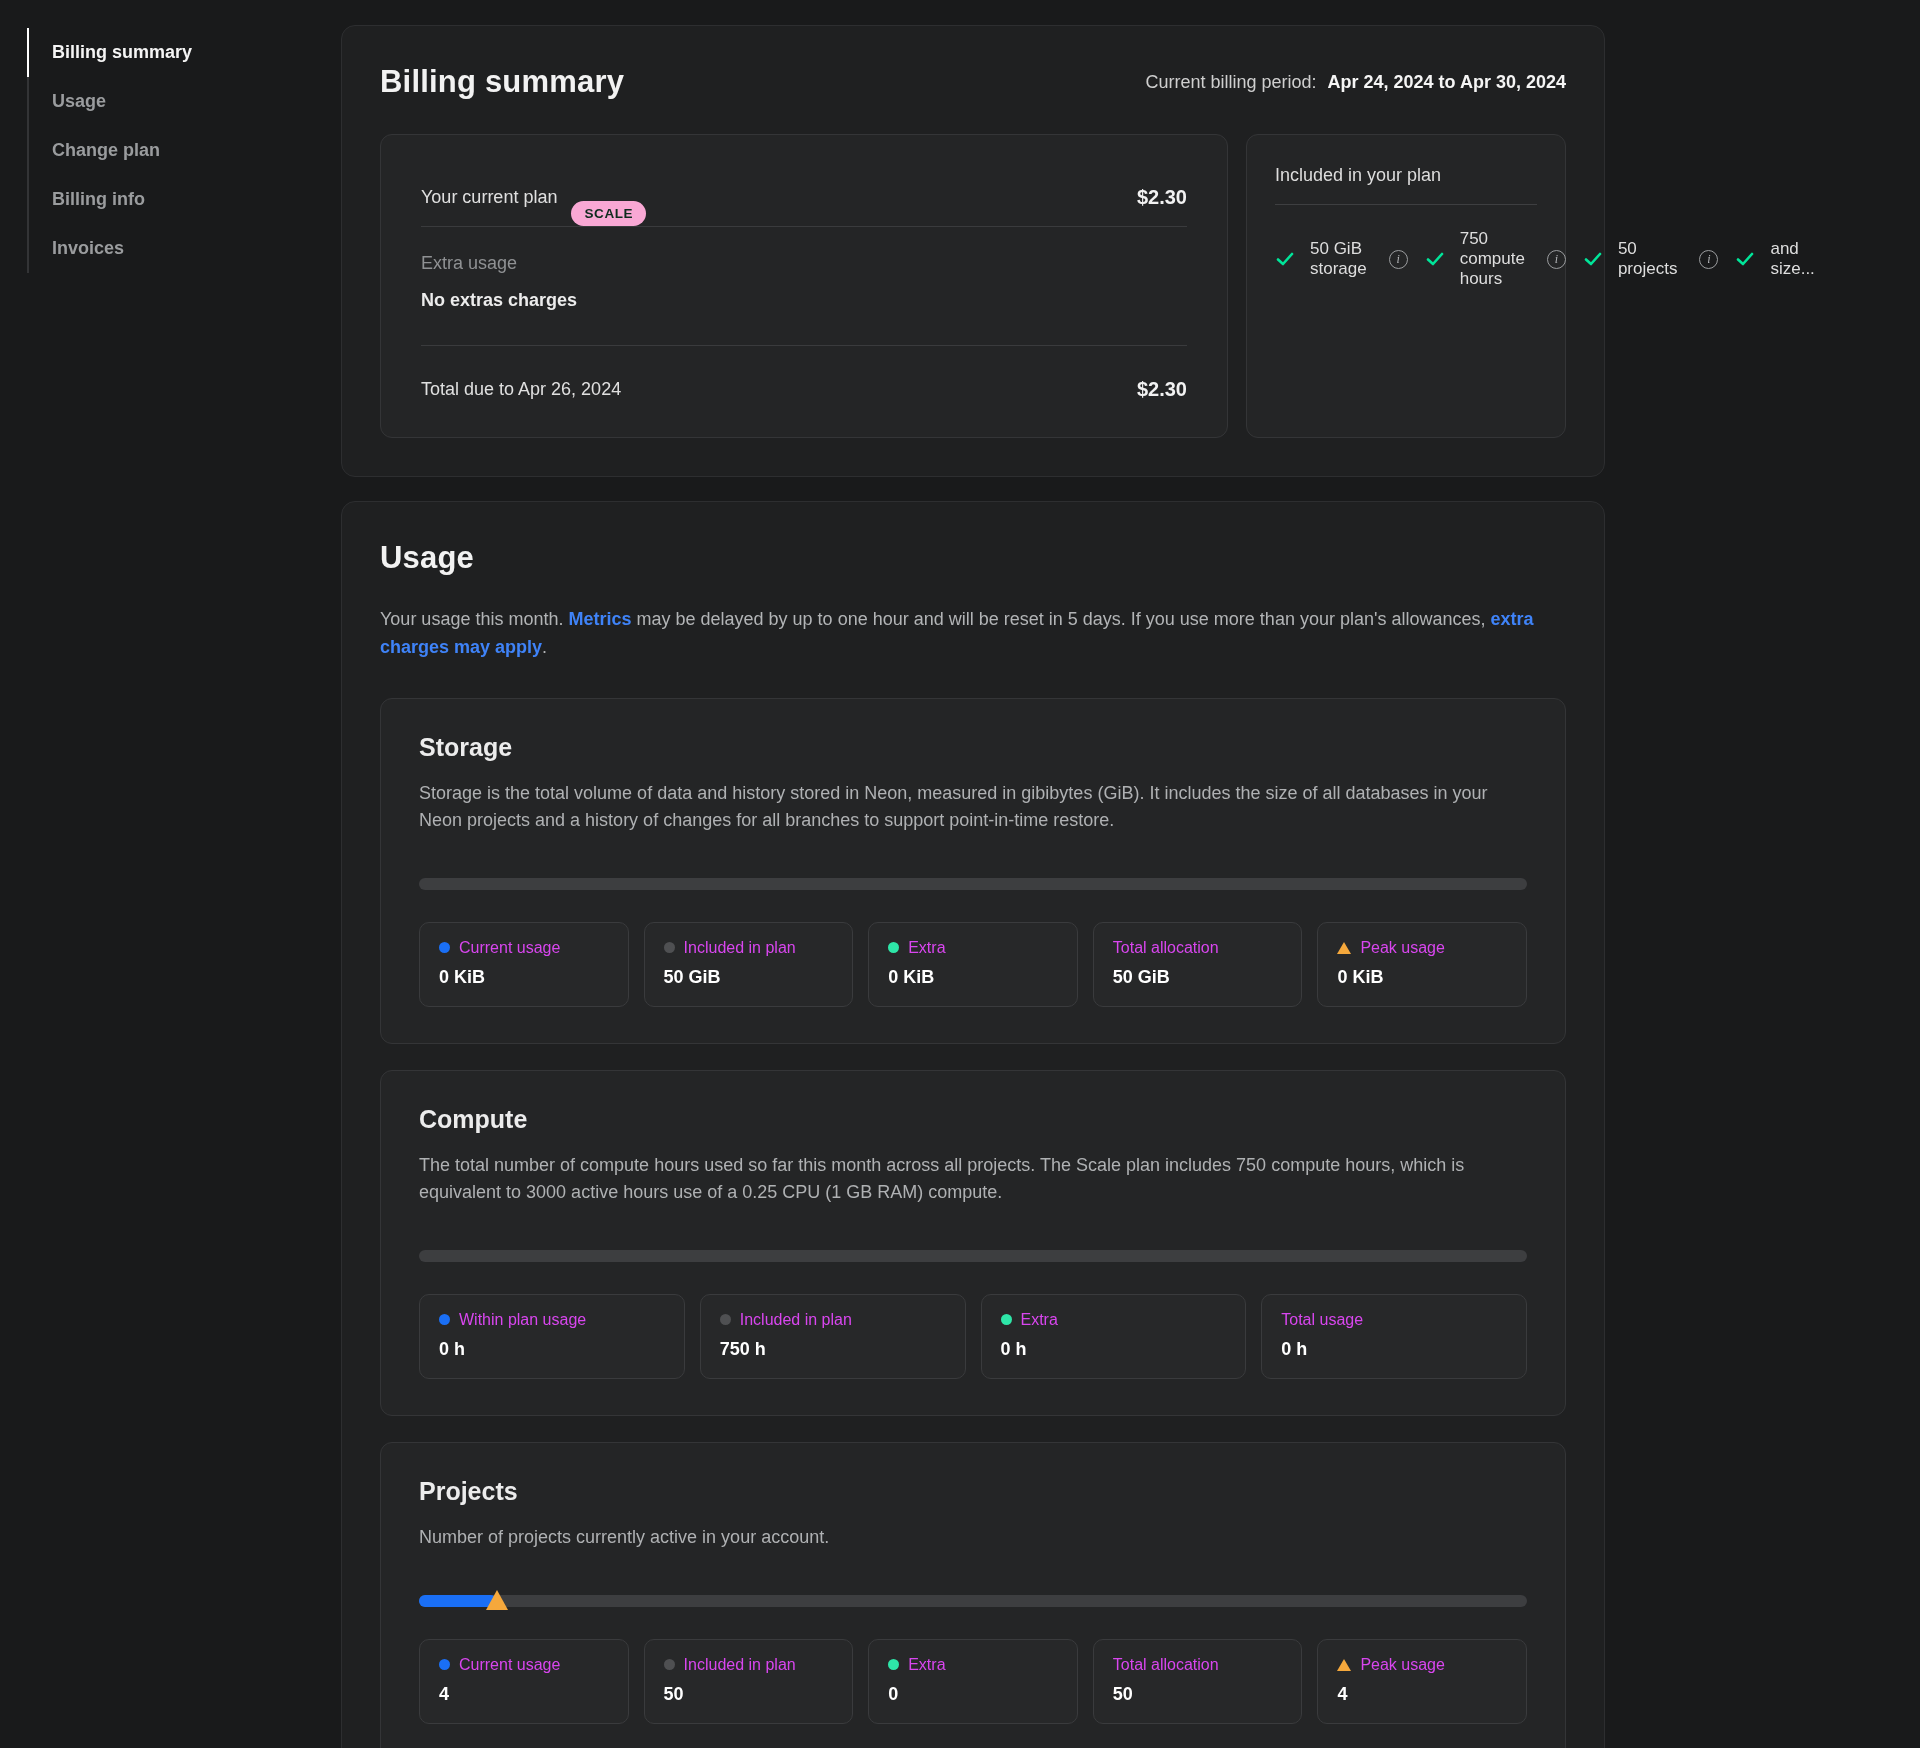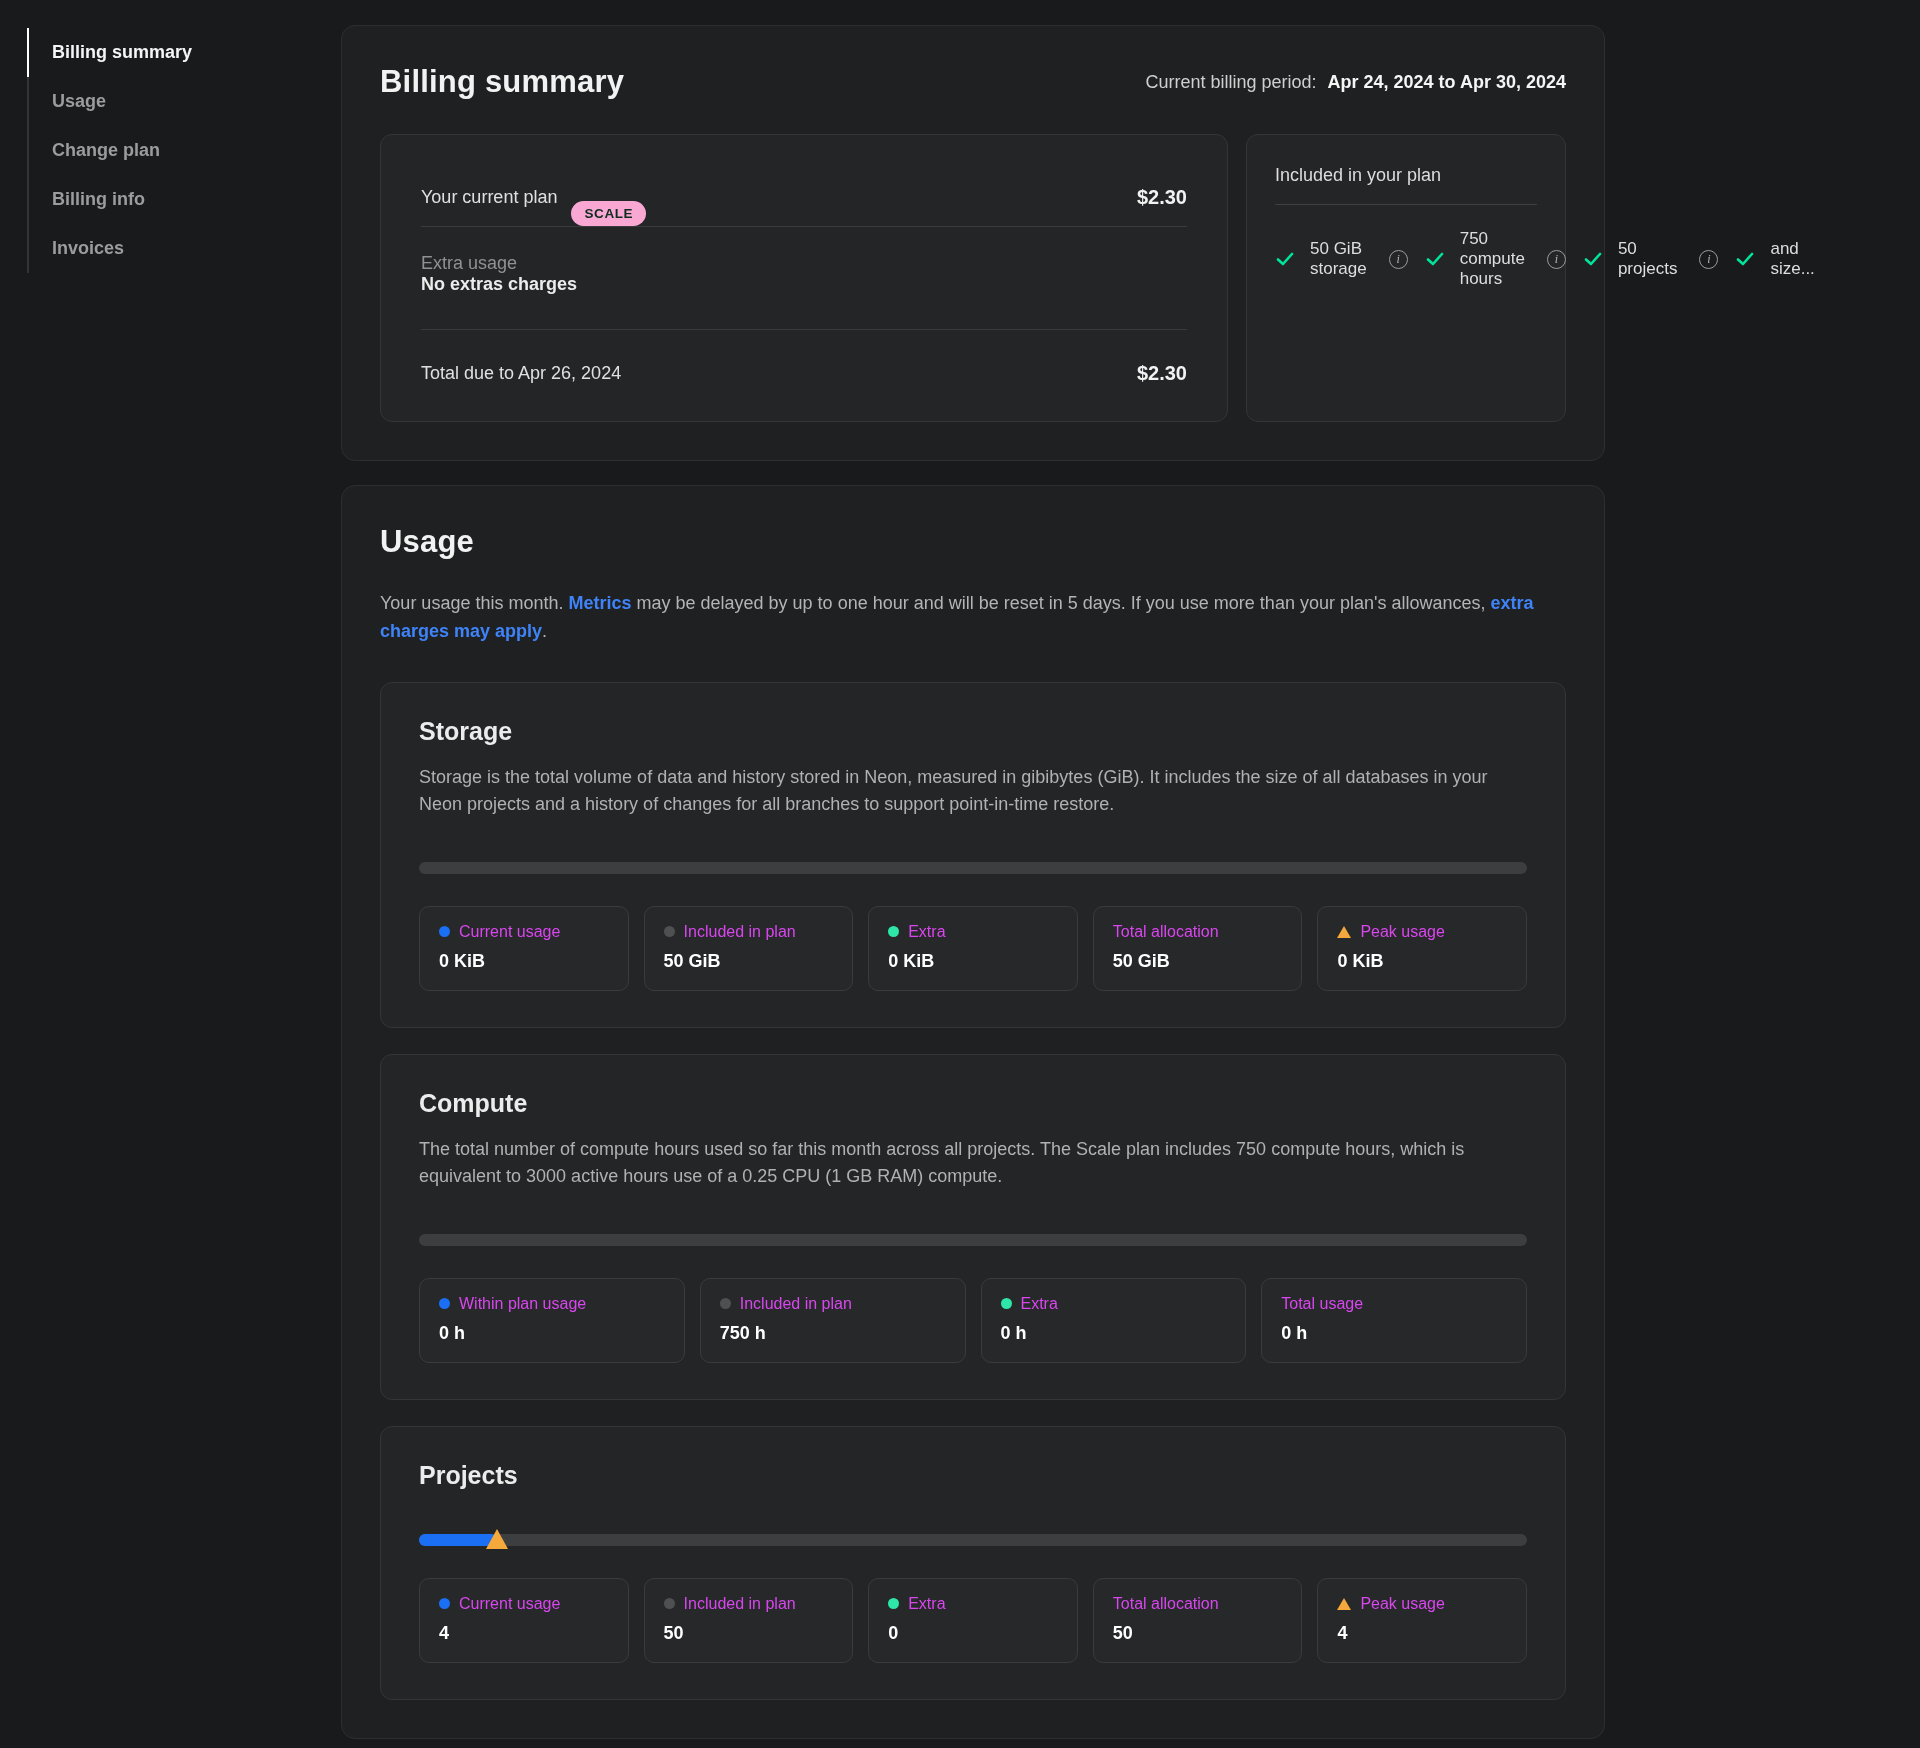--- a/index.html
+++ b/index.html
@@ -27,21 +27,21 @@
   .bill-body { display:flex; gap:18px; align-items:stretch; }
   .card-inner { background:#242526; border:1px solid #343537; border-radius:12px; }
   .plan-card { flex:1; padding:34px 40px 36px; }
   .row-between { display:flex; align-items:center; justify-content:space-between; }
   .plan-row1 { border-bottom:1px solid #3a3b3d; }
   .plan-left { display:flex; align-items:center; gap:14px; font-size:18px; color:#e0e0e0; }
   .badge { background:#f9a8d4; color:#0e2b1d; font-size:13.5px; font-weight:700; letter-spacing:0.6px; padding:5px 13px; border-radius:999px;margin-top:32px; }
   .amount { font-size:20px; font-weight:700; color:#f2f2f2; }
   .extra-block { padding:26px 0 34px; border-bottom:1px solid #3a3b3d; }
   .muted-label { font-size:18px; color:#8f9193; }
-  .strong-line { font-size:18px; font-weight:700; color:#ececec; margin-top:0; }
+  .strong-line { font-size:18px; font-weight:700; color:#ececec; margin-top:16px; }
   .total-row { padding-top:32px; font-size:18px; color:#e0e0e0; }
 
   .included-card { width:320px; padding:30px 28px; }
   .included-title { font-size:18px; color:#dddddd; padding-bottom:18px; border-bottom:1px solid #3e3f41; }
   .included-list { list-style:none; margin-top:24px; display:flex; gap:17px; }
   .included-list li { display:flex; align-items:center; gap:15px; font-size:17px; color:#dedede; }
   .check { width:20px; height:20px; flex:0 0 auto; }
   .info-i { display:inline-flex; width:19px; height:19px; border:1.5px solid #9a9c9e; border-radius:50%; align-items:center; justify-content:center; font-size:12px; color:#b5b7b9; font-family:"Liberation Serif","DejaVu Serif",serif; font-style:italic; margin-left:7px; cursor:pointer; flex:0 0 auto; }
 
   
@@ -231,20 +231,21 @@
             <div class="chip-label">
                 <span>Total usage</span>
               </div>
             <div class="chip-value">0 h</div>
           </div>
         </div>
       </div>
 
       <div class="section-card">
         <h3 class="section-title">Projects</h3>
+        <p class="section-desc">Number of projects currently active in your account.</p>
         <div class="bar">
           <div class="bar-fill" style="width: 7%;"></div>
           <div class="bar-marker" style="left: calc(7% - 11px);"></div>
         </div>
         <div class="stats">
           <div class="chip">
             <div class="chip-label">
                 <span class="dot blue"></span>
                 <span>Current usage</span>
               </div>

